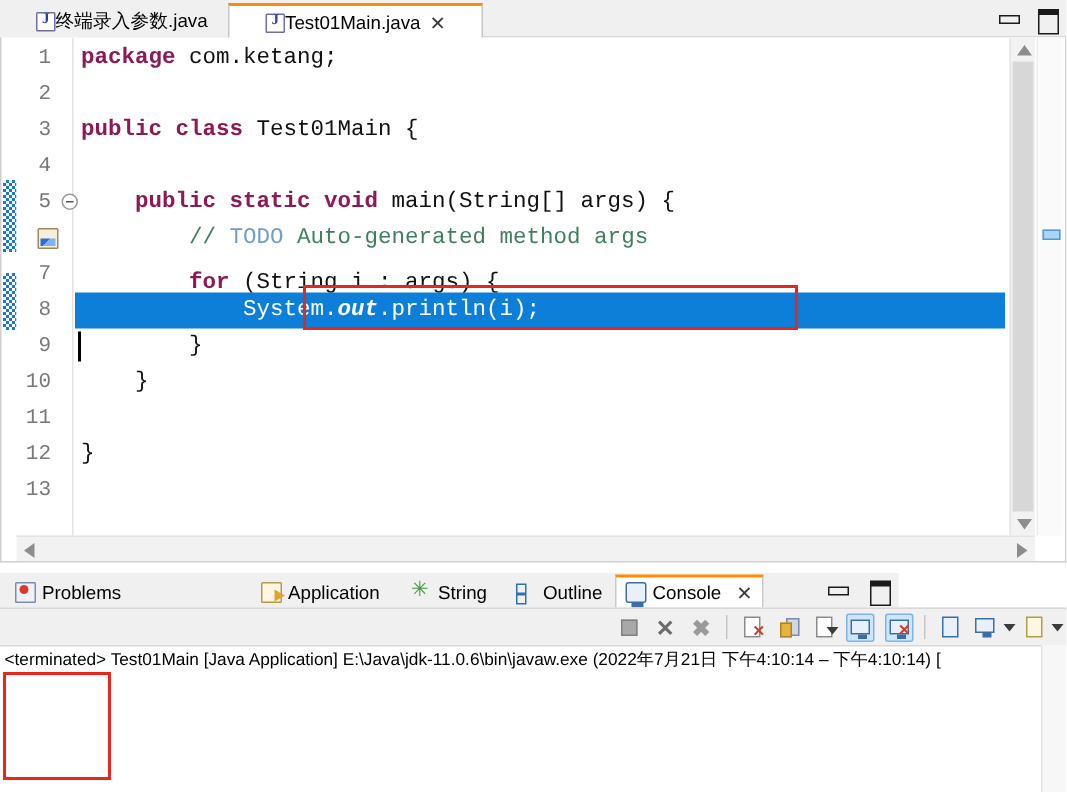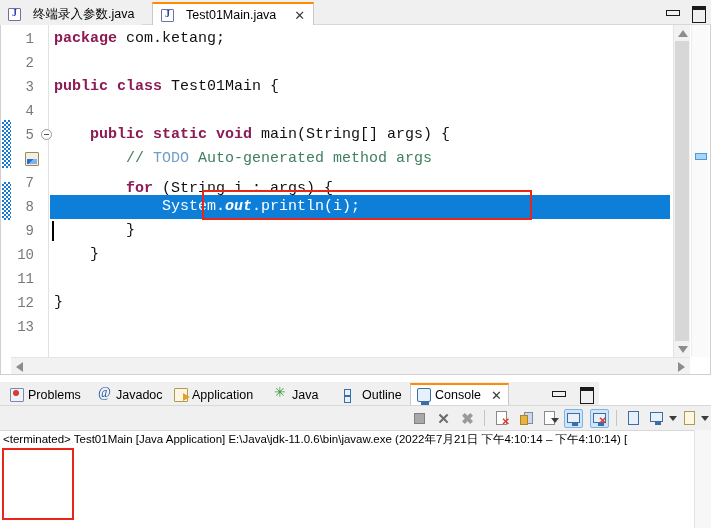--- a/index.html
+++ b/index.html
@@ -15,22 +15,22 @@
   #app { position: relative; width: 711px; height: 528px; }
 
   
   .tabbar {
     position: absolute; top: 0; left: 0; width: 711px; height: 25px;
     background: #f0f0f0;
     border-bottom: 1px solid #d8d8d8;
   }
   .tab {
     position: absolute; top: 3px; height: 22px;
-    display: flex; align-items: center; gap: 12px;
-    padding: 0 8px;
+    display: flex; align-items: center; gap: 0;
+    padding: 0 24px;
     font-size: 12.5px;
     white-space: nowrap;
     cursor: default;
   }
   .tab.inactive {
     left: 0;
     background: #f0f0f0;
     color: #000;
   }
   .tab.active {
@@ -341,31 +341,27 @@
     </div>
   </div>
 
   <div class="annot-code"></div>
 
   <div class="viewtabs">
     <div class="vtab" style="left:4px">
       <span class="vicon ic-problems"></span>
       <span>Problems</span>
     </div>
-    <div class="vtab" style="left:92px">
-      <span class="vicon ic-javadoc"></span>
-      <span>Javadoc</span>
-    </div>
     <div class="vtab" style="left:168px">
       <span class="vicon ic-decl"></span>
       <span>Application</span>
     </div>
     <div class="vtab" style="left:268px">
       <span class="vicon ic-debug"></span>
-      <span>Java</span>
+      <span>String</span>
     </div>
     <div class="vtab" style="left:338px">
       <span class="vicon ic-outline"></span>
       <span>Outline</span>
     </div>
     <div class="vtab active" style="left:410px">
       <span class="vicon ic-console"></span>
       <span>Console</span>
       <span class="tabclose">✕</span>
     </div>

